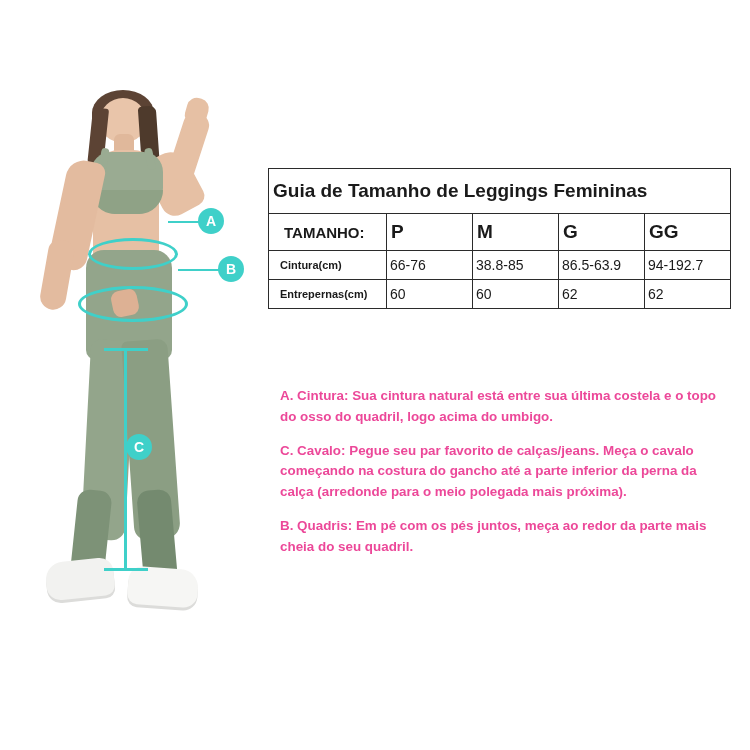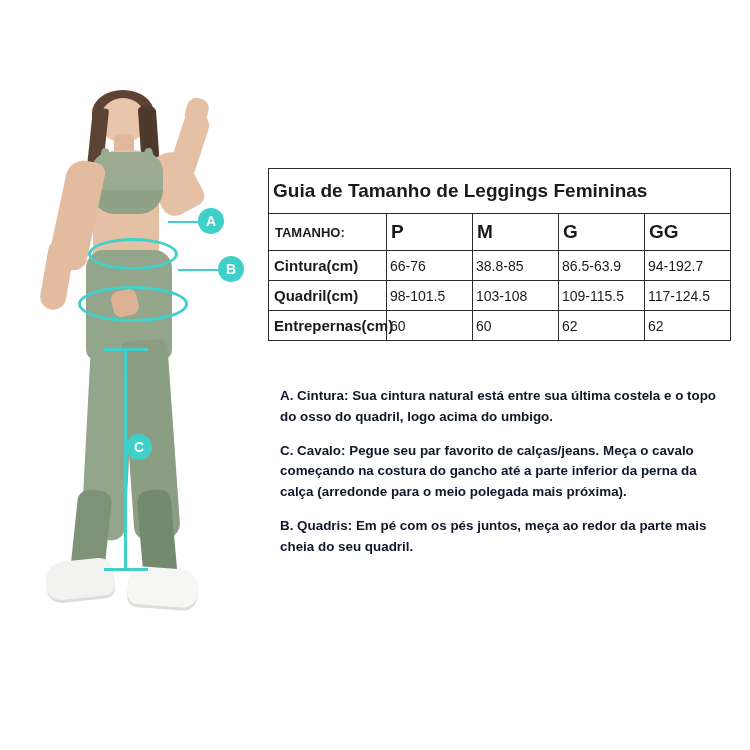--- a/index.html
+++ b/index.html
@@ -283,29 +283,29 @@
     font-size: 19px;
     font-weight: bold;
     padding: 11px 4px;
   }
   .hdr-cell {
     font-size: 19px;
     font-weight: bold;
     padding: 7px 4px;
   }
   .hdr-label {
-    font-size: 13px;
-    font-weight: bold;
-    padding: 7px 6px;
-    text-align: left;
-  }
-  .row-label {
     font-size: 15px;
     font-weight: bold;
-    padding: 6px 5px;
+    padding: 7px 15px;
+    text-align: left;
+  }
+  .row-label {
+    font-size: 11px;
+    font-weight: bold;
+    padding: 6px 11px;
     text-align: center;
   }
   .val-cell {
     font-size: 14px;
     padding: 6px 3px;
   }
   col.c0 { width: 118px; }
   col.c1 { width: 86px; }
   col.c2 { width: 86px; }
   col.c3 { width: 86px; }
@@ -314,21 +314,21 @@
   
   .notes {
     position: absolute;
     left: 280px;
     top: 386px;
     width: 452px;
   }
   .note {
     font-size: 13.4px;
     line-height: 1.55;
-    color: #0f172a;
+    color: #ec4899;
     margin-bottom: 13px;
     font-family: "Liberation Sans", sans-serif;
   }
   .note b { font-weight: bold; }
   .note .body { font-weight: bold; }
 </style>
 </head>
 <body>
 
 <div id="root">
@@ -392,27 +392,20 @@
           <td class="hdr-cell">GG</td>
         </tr>
         <tr>
           <td class="row-label">Cintura(cm)</td>
           <td class="val-cell">66-76</td>
           <td class="val-cell">38.8-85</td>
           <td class="val-cell">86.5-63.9</td>
           <td class="val-cell">94-192.7</td>
         </tr>
         <tr>
-          <td class="row-label">Quadril(cm)</td>
-          <td class="val-cell">98-101.5</td>
-          <td class="val-cell">103-108</td>
-          <td class="val-cell">109-115.5</td>
-          <td class="val-cell">117-124.5</td>
-        </tr>
-        <tr>
           <td class="row-label">Entrepernas(cm)</td>
           <td class="val-cell">60</td>
           <td class="val-cell">60</td>
           <td class="val-cell">62</td>
           <td class="val-cell">62</td>
         </tr>
       </tbody>
     </table>
   </div>
 

